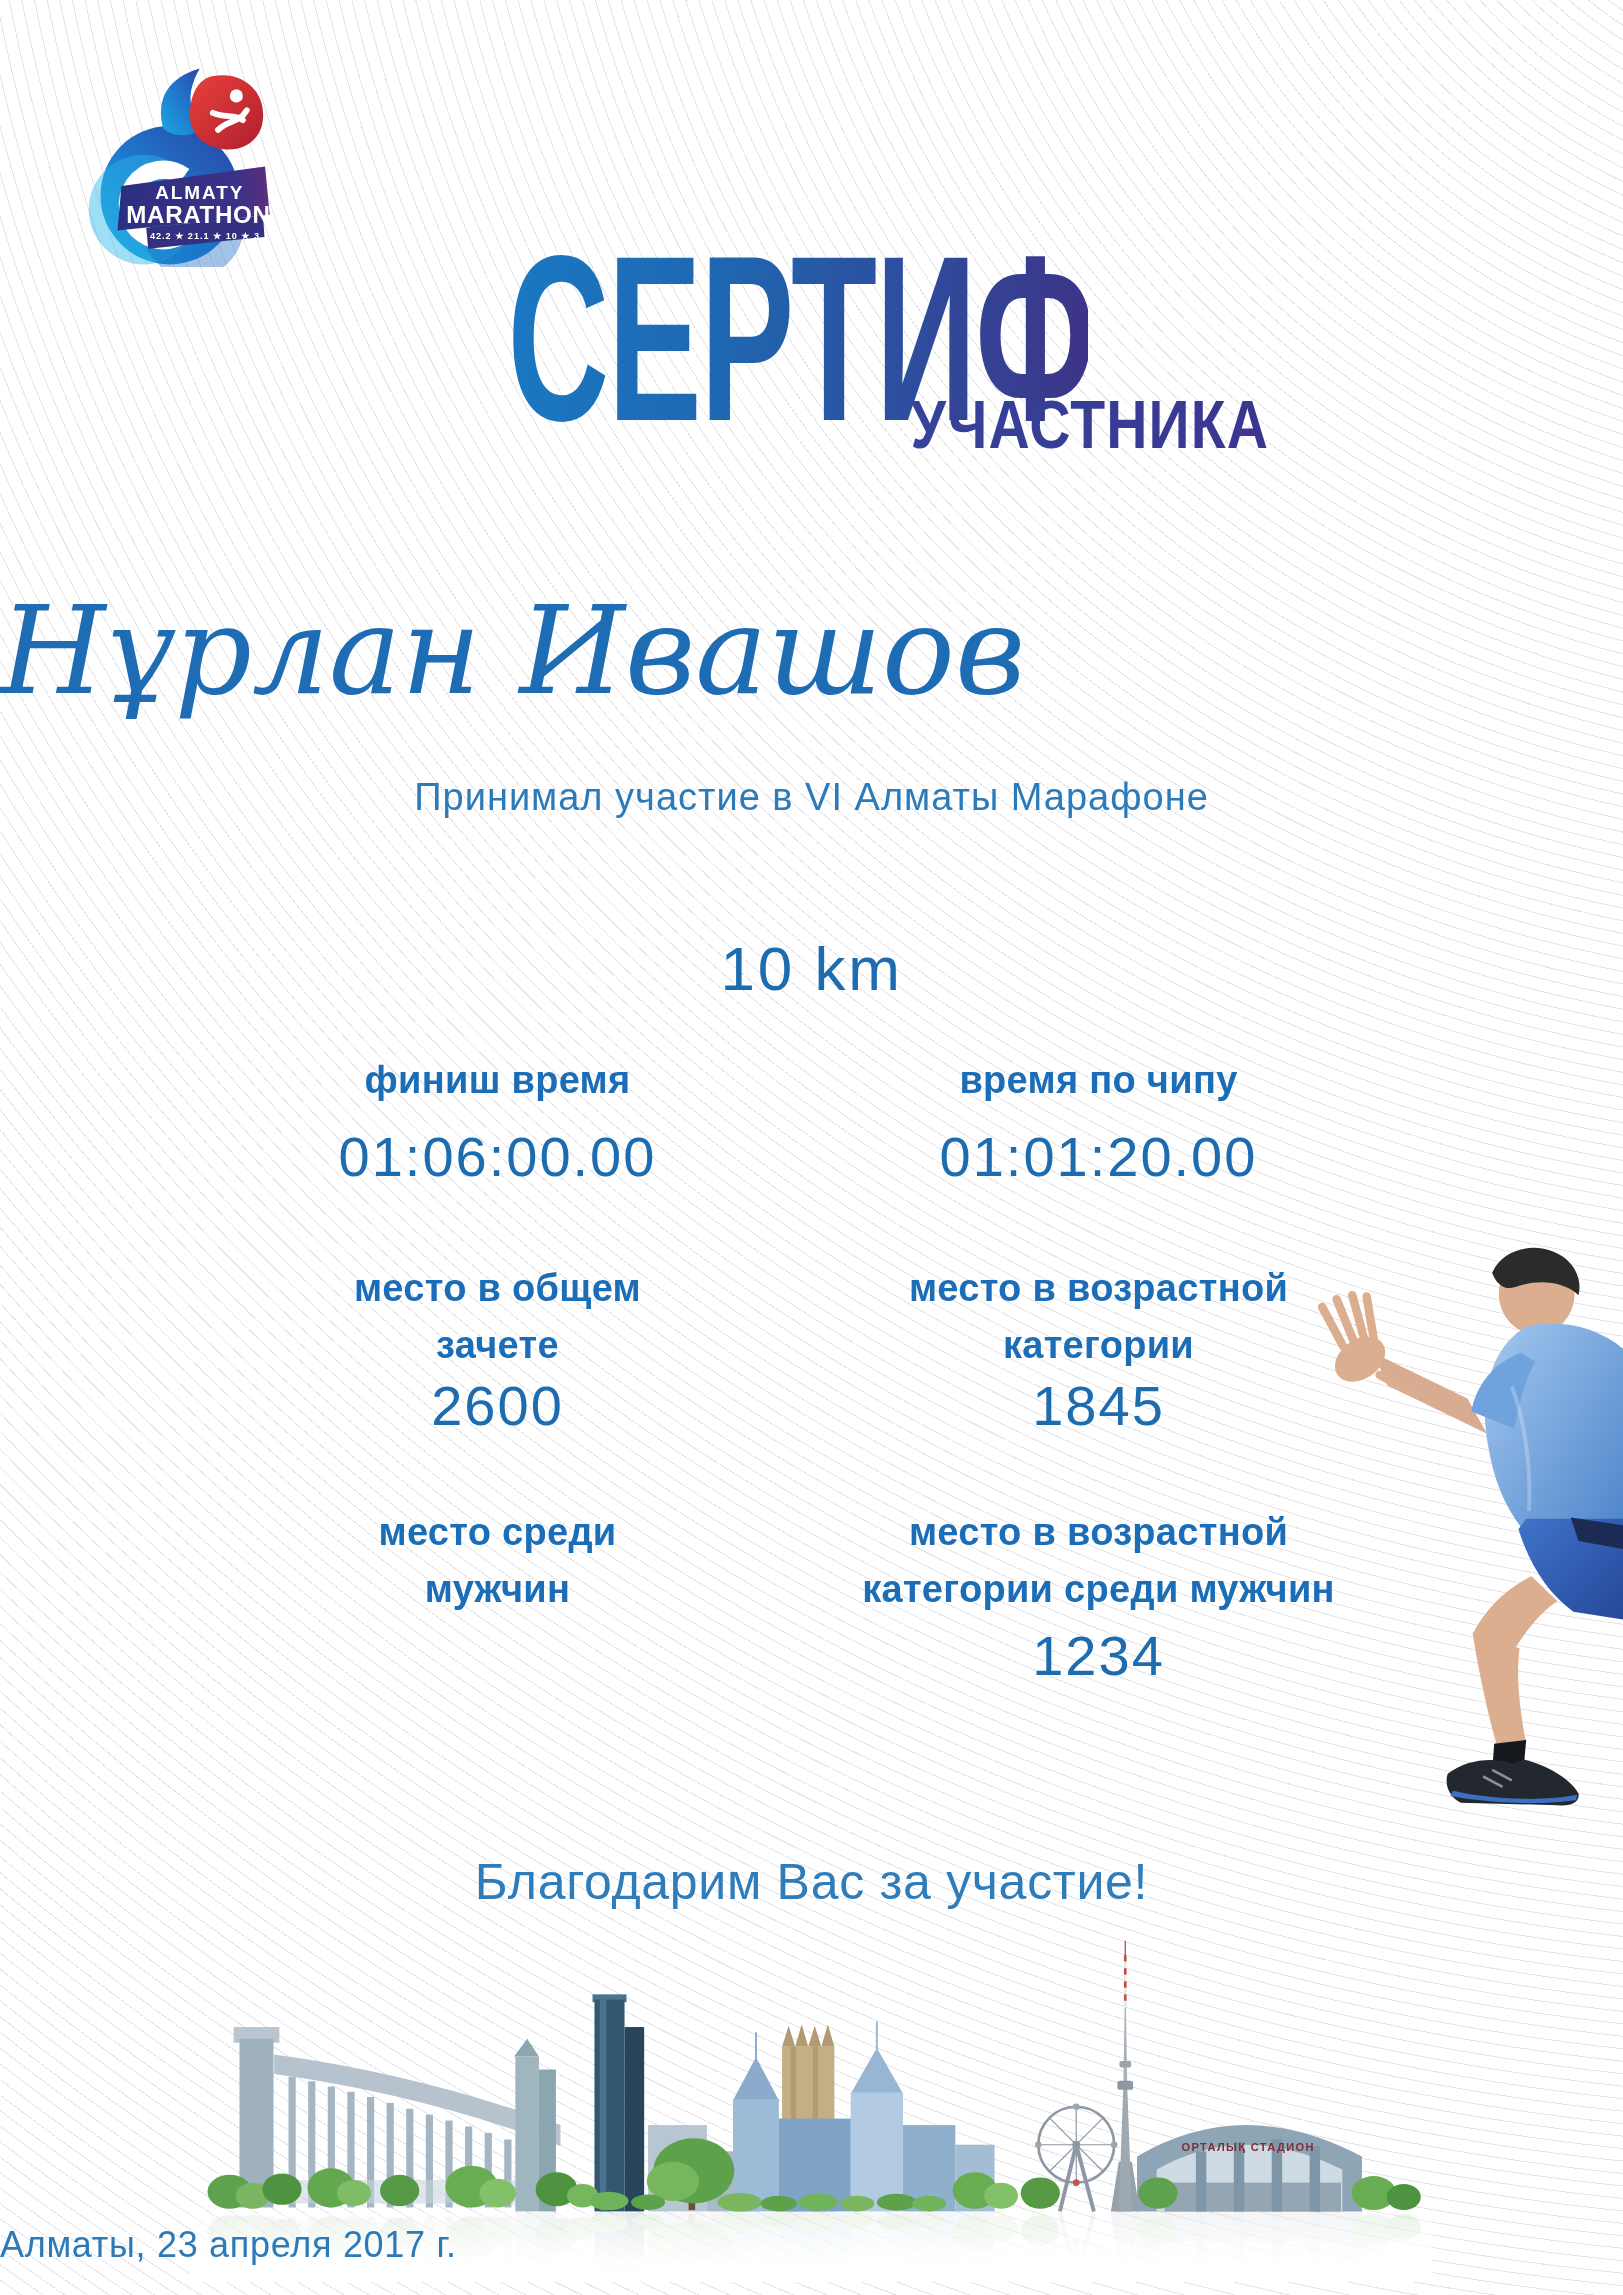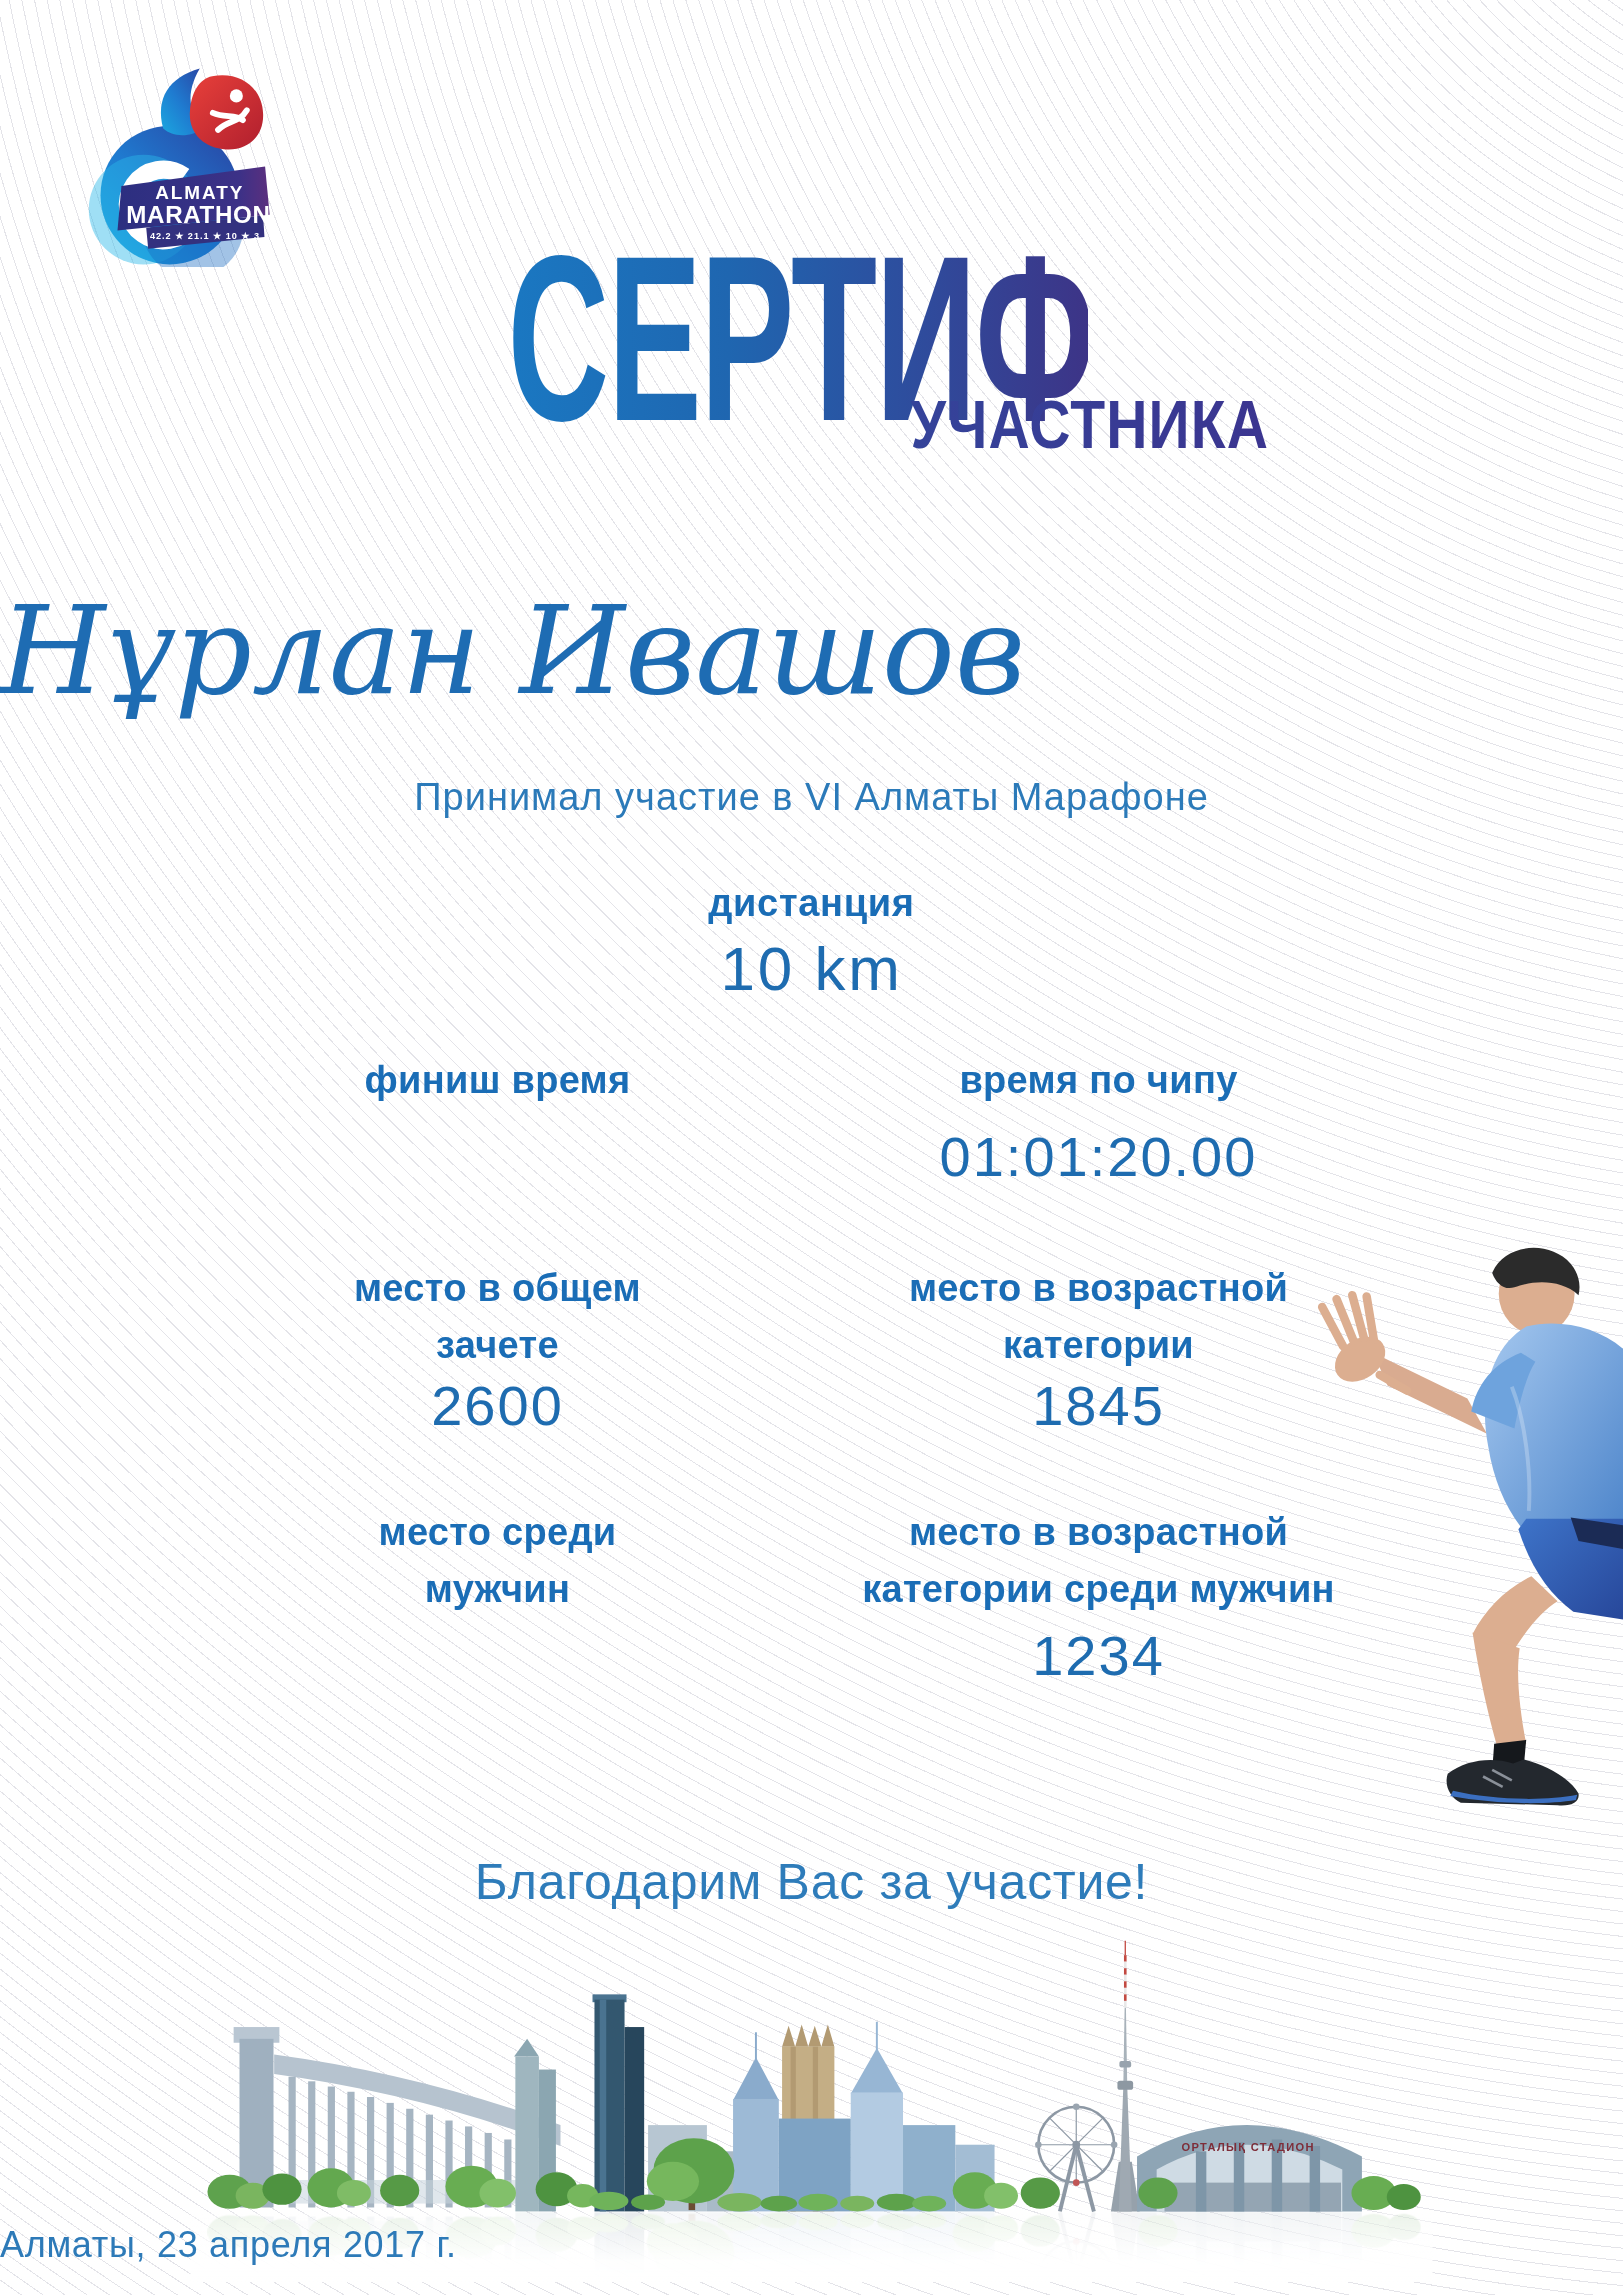--- a/index.html
+++ b/index.html
@@ -119,24 +119,24 @@
       <text x="214" y="277" font-size="14" font-weight="bold" fill="#ffffff" text-anchor="middle" letter-spacing="1.5">42.2 ★ 21.1 ★ 10 ★ 3</text>
     </g>
   </svg>
 
   <div class="abs title grad-text">СЕРТИФИКАТ</div>
   <div class="abs subtitle grad-text">УЧАСТНИКА</div>
 
   <div class="abs name">Нұрлан Ивашов</div>
   <div class="abs participation">Принимал участие в VI Алматы Марафоне</div>
 
-  <div class="abs dist-label">дистанция</div>
   <div class="abs dist-value">10 km</div>
 
   <div class="abs res-label col-left r1l"><span>финиш время</span></div>
+  <div class="abs res-value col-left r1v">01:06:00.00</div>
   <div class="abs res-label col-right r1l"><span>время по чипу</span></div>
   <div class="abs res-value col-right r1v">01:01:20.00</div>
 
   <div class="abs res-label col-left r2l"><span class="w-r2l">место в общем зачете</span></div>
   <div class="abs res-value col-left r2v">2600</div>
   <div class="abs res-label col-right r2l"><span class="w-r2r">место в возрастной категории</span></div>
   <div class="abs res-value col-right r2v">1845</div>
 
   <div class="abs res-label col-left r3l"><span class="w-r3l">место среди мужчин</span></div>
   <div class="abs res-label col-right r3l"><span class="w-r3r">место в возрастной категории среди мужчин</span></div>

